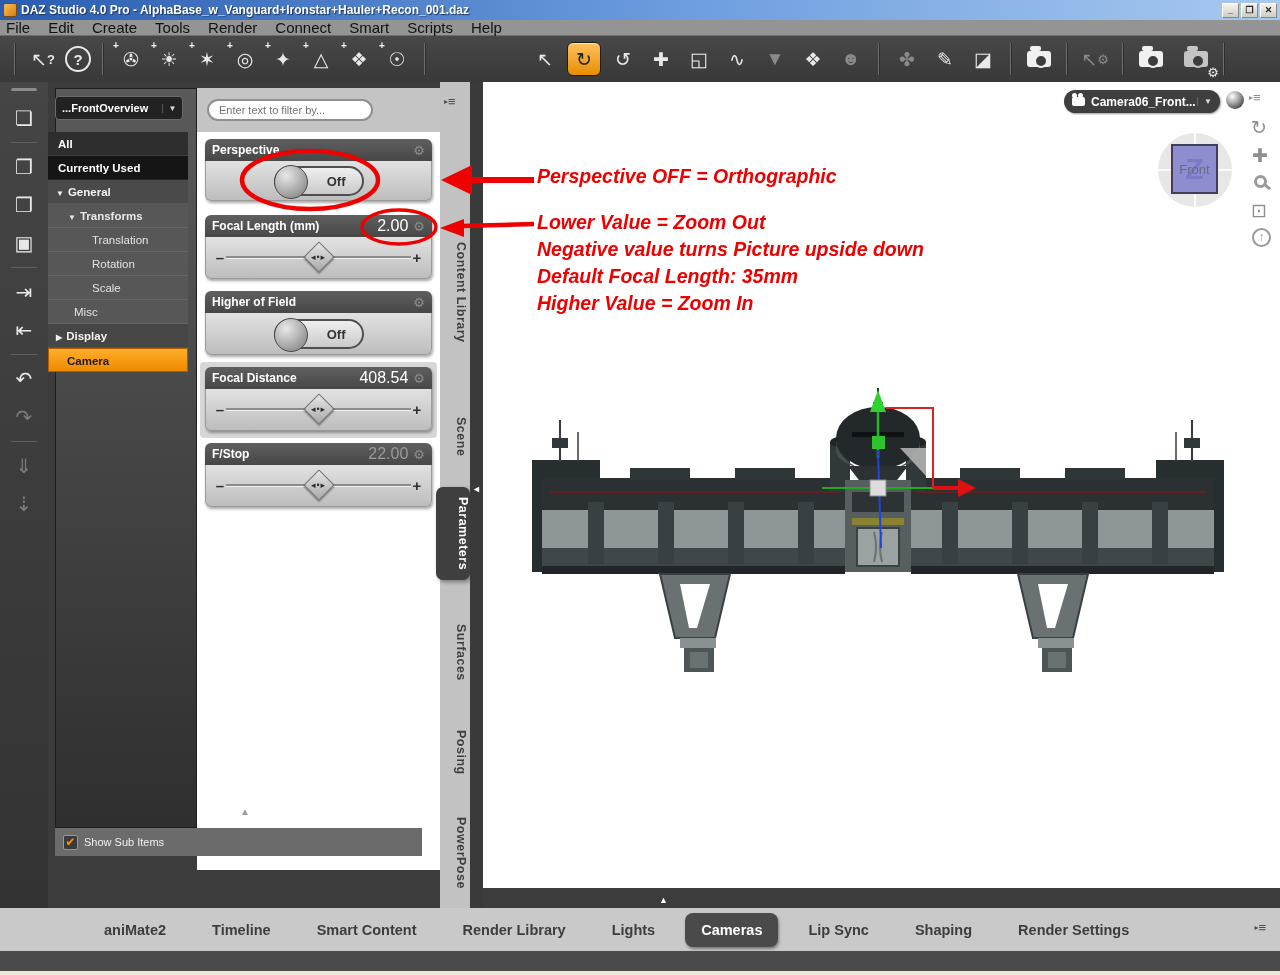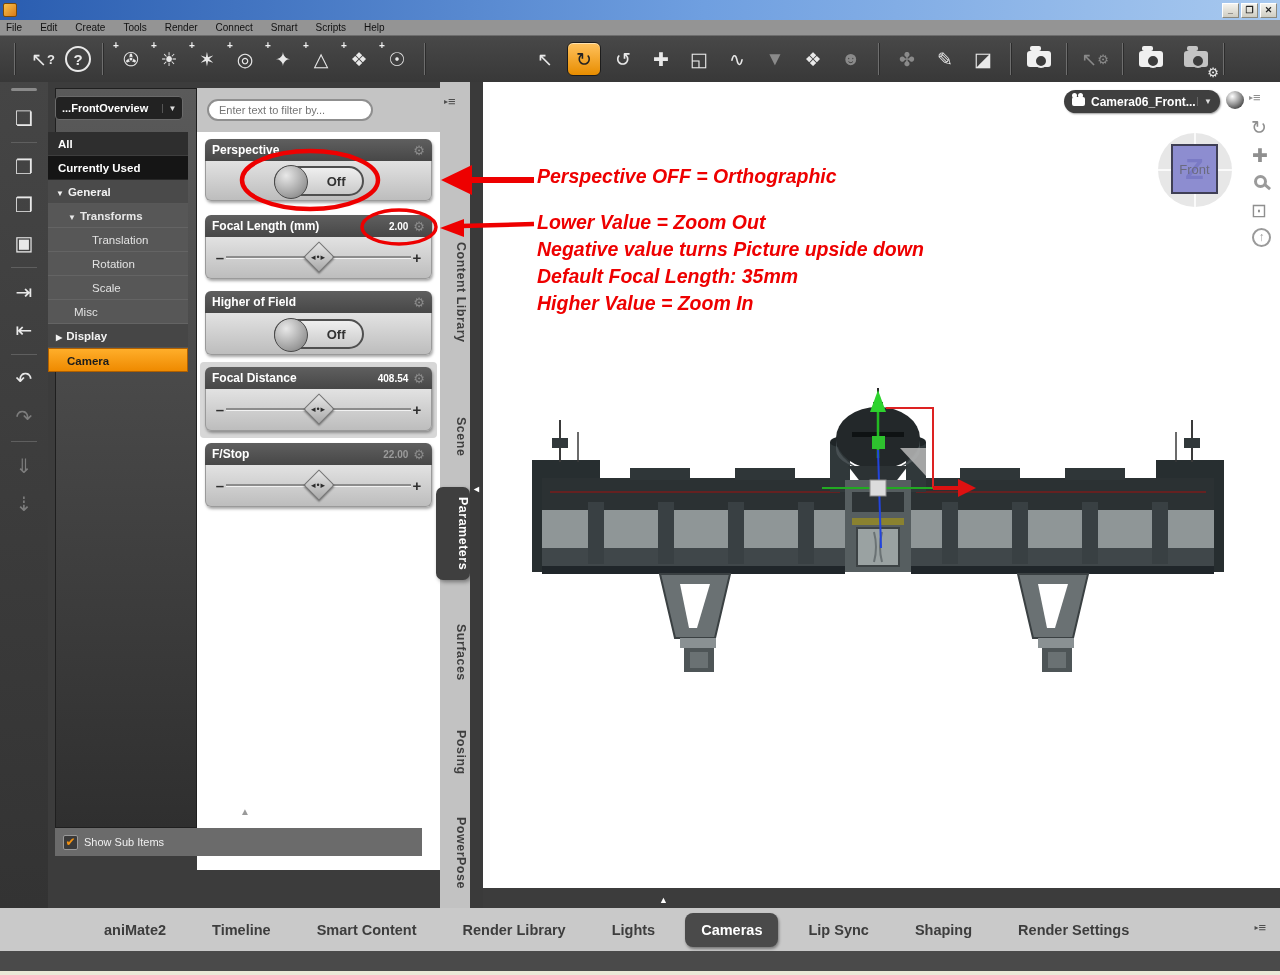--- a/index.html
+++ b/index.html
@@ -10,21 +10,21 @@
   #titlebar { position:absolute; left:0; top:0; width:1280px; height:20px;
     background:linear-gradient(to right,#2a5db0,#6f9fe0 55%,#a8c9ef); display:flex; align-items:center; padding:0 3px; }
   #titlebar .app-ico { width:14px; height:14px; background:linear-gradient(135deg,#f7c14d,#d97b18); border:1px solid #7a4a08; border-radius:2px; margin-right:4px; }
   #titlebar .ttl { color:#fff; font-size:12px; font-weight:bold; text-shadow:1px 1px 1px #1a355f; white-space:nowrap; }
   #titlebar .winbtns { margin-left:auto; display:flex; gap:2px; }
   #titlebar .wbtn { width:17px; height:15px; background:linear-gradient(#f4f3ee,#cfcdc2); border:1px solid #8a887d; border-top-color:#fff; border-left-color:#fff;
     font-size:9px; font-weight:bold; color:#222; display:flex; align-items:center; justify-content:center; line-height:1; }
 
   
   #menubar { position:absolute; left:0; top:20px; width:1280px; height:16px; background:#949494; display:flex; align-items:center; gap:18px; padding-left:6px; border-bottom:1px solid #6d6d6d; }
-  #menubar .mitem { font-size:10px; color:#111; }
+  #menubar .mitem { font-size:15px; color:#111; }
 
   
   #toolbar { position:absolute; left:0; top:36px; width:1280px; height:46px; background:linear-gradient(#484848,#383838); display:flex; align-items:center; padding-left:6px; }
   .tsep { width:2px; height:32px; background:#6e6e6e; border-right:1px solid #2c2c2c; margin:0 8px; }
   .tbtn { position:relative; min-width:32px; height:32px; display:flex; align-items:center; justify-content:center; color:#e9e9e9; font-size:19px; margin:0 3px; }
   .tbtn .plus { position:absolute; top:-3px; left:-2px; font-size:10px; font-weight:bold; color:#f2f2f2; }
   .tbtn.dim { color:#8a8a8a; }
   .tbtn.active { background:linear-gradient(#ffc25e,#e88d00); border:1px solid #1d1d1d; border-radius:6px; color:#222; box-shadow:inset 0 1px 0 #ffe2ae; width:34px; height:34px; }
   .spacer90 { width:92px; }
   .cam-shape { width:24px; height:16px; background:#f0f0f0; border-radius:3px; position:relative; }
@@ -56,21 +56,21 @@
   .trow.r-misc { background:#575757; padding-left:26px; font-weight:normal; color:#e2e2e2; }
   .trow.r-display { background:#464646; padding-left:8px; color:#f2f2f2; }
   .trow.r-camera { background:linear-gradient(#ffae2a,#ef8a00); color:#1c1c1c; padding-left:18px; border:1px solid #b06000; }
 
   #filter-wrap { position:absolute; left:149px; top:6px; width:243px; height:44px; background:#c4c4c4; }
   #filter-input { position:absolute; left:10px; top:11px; width:166px; height:22px; border:2px solid #8f8f8f; border-radius:11px; background:#fff; font-size:11px; color:#999; padding:0 10px; font-family:"Liberation Sans",sans-serif; }
   #params-scroll { position:absolute; left:149px; top:50px; width:243px; height:738px; background:#fff; }
   .card { position:absolute; left:8px; width:227px; border-radius:6px; box-shadow:1px 2px 3px rgba(0,0,0,.35); }
   .card-h { height:22px; background:linear-gradient(#5f5f5f,#474747); border-radius:6px 6px 0 0; display:flex; align-items:center; padding:0 7px; }
   .card-h .ct { color:#fff; font-size:12px; font-weight:bold; flex:1; white-space:nowrap; }
-  .card-h .cv { color:#fff; font-size:10px; font-weight:bold; margin-right:5px; }
+  .card-h .cv { color:#fff; font-size:16px; font-weight:normal; margin-right:5px; }
   .card-h .cv.dim { color:#9b9b9b; }
   .card-h .cgear { color:#8b8b8b; font-size:13px; }
   .card-b { background:linear-gradient(#e2e2e2,#bdbdbd); border-radius:0 0 6px 6px; border:1px solid #9a9a9a; border-top:none; display:flex; align-items:center; justify-content:center; }
   .toggle { width:90px; height:30px; background:linear-gradient(#efefef,#cacaca); border:2px solid #4f4f4f; border-radius:16px; position:relative; }
   .toggle .knob { position:absolute; left:-2px; top:-3px; width:34px; height:34px; border-radius:50%; background:radial-gradient(circle at 35% 30%,#e8e8e8,#9a9a9a 70%,#6f6f6f); border:1px solid #4a4a4a; }
   .toggle .tlabel { position:absolute; right:16px; top:6px; font-size:13px; font-weight:bold; color:#333; }
   .slider { width:100%; height:100%; display:flex; align-items:center; padding:0 8px; }
   .slider .minus,.slider .pluss { font-size:15px; font-weight:bold; color:#2f2f2f; width:12px; text-align:center; }
   .slider .groove { flex:1; height:3px; background:#8c8c8c; border-bottom:1px solid #f2f2f2; position:relative; }
   .slider .thumb { position:absolute; left:50%; top:50%; width:22px; height:22px; transform:translate(-50%,-50%) rotate(45deg); background:linear-gradient(135deg,#e6e6e6,#a9a9a9); border:1px solid #6f6f6f; box-shadow:1px 1px 2px rgba(0,0,0,.4); }
@@ -127,20 +127,21 @@
 
   
   #annot { position:absolute; left:0; top:0; width:1280px; height:975px; pointer-events:none; z-index:60; }
   #model-svg { position:absolute; left:47px; top:298px; }
 </style>
 </head>
 <body>
 
 <div id="titlebar">
   <div class="app-ico"></div>
+  <div class="ttl">DAZ Studio 4.0 Pro - AlphaBase_w_Vanguard+Ironstar+Hauler+Recon_001.daz</div>
   <div class="winbtns">
     <div class="wbtn">_</div>
     <div class="wbtn">❐</div>
     <div class="wbtn">✕</div>
   </div>
 </div>
 
 <div id="menubar">
   <span class="mitem">File</span>
   <span class="mitem">Edit</span>

